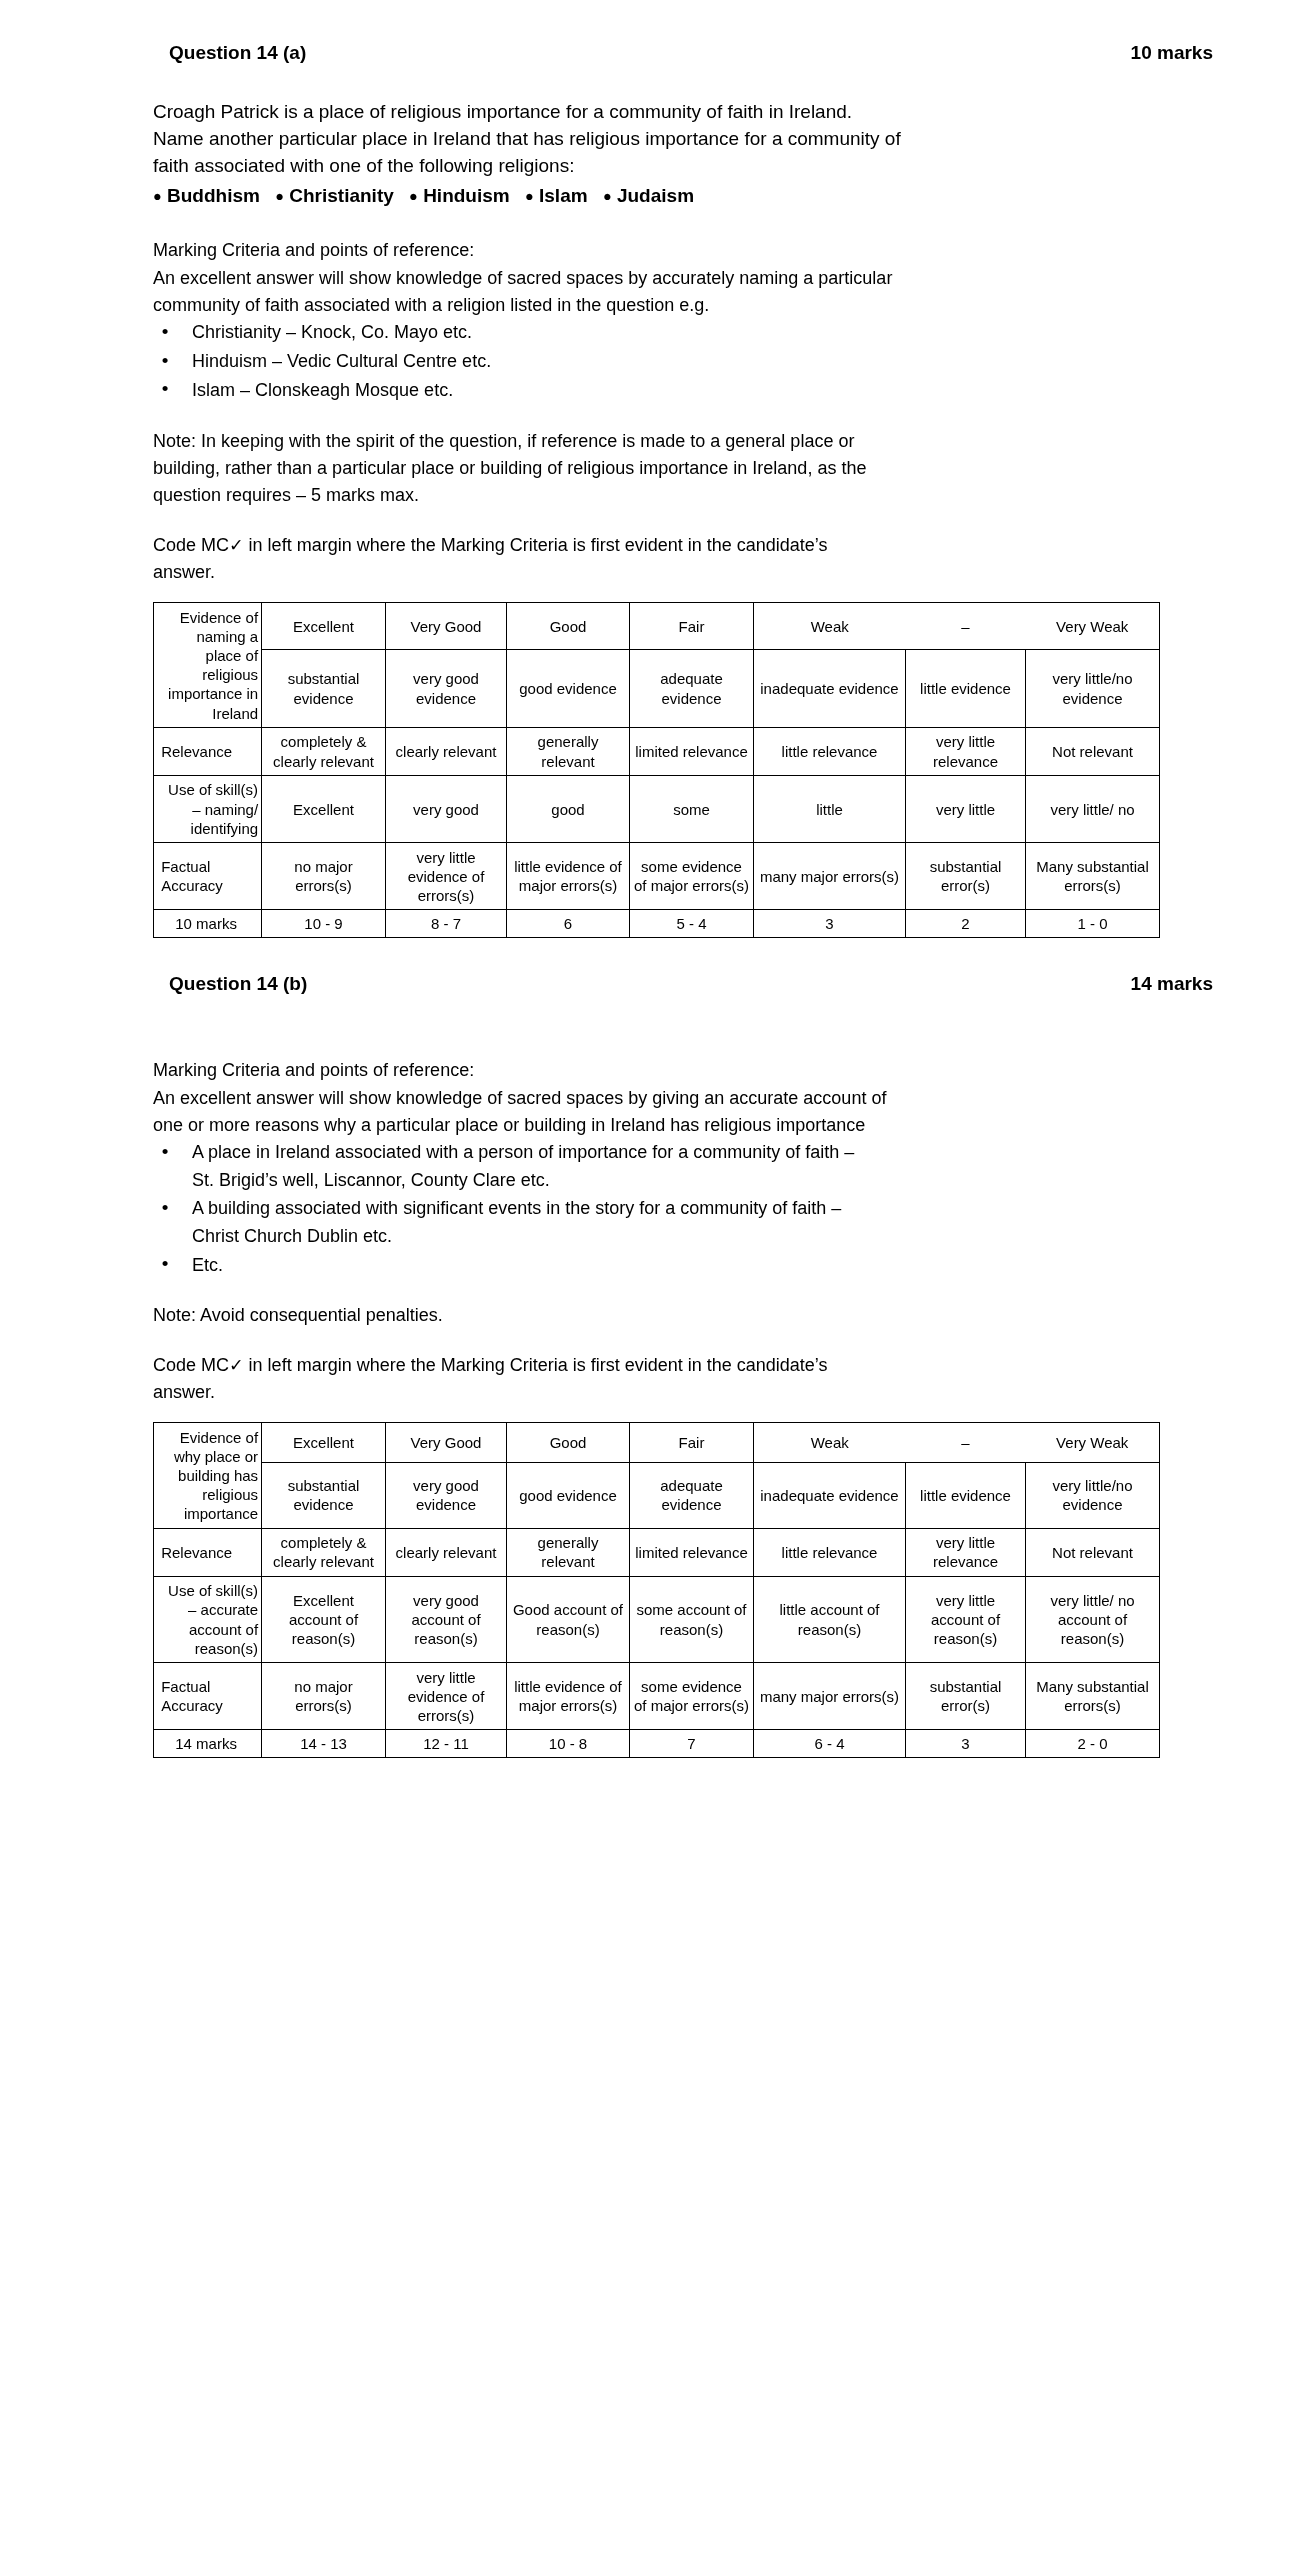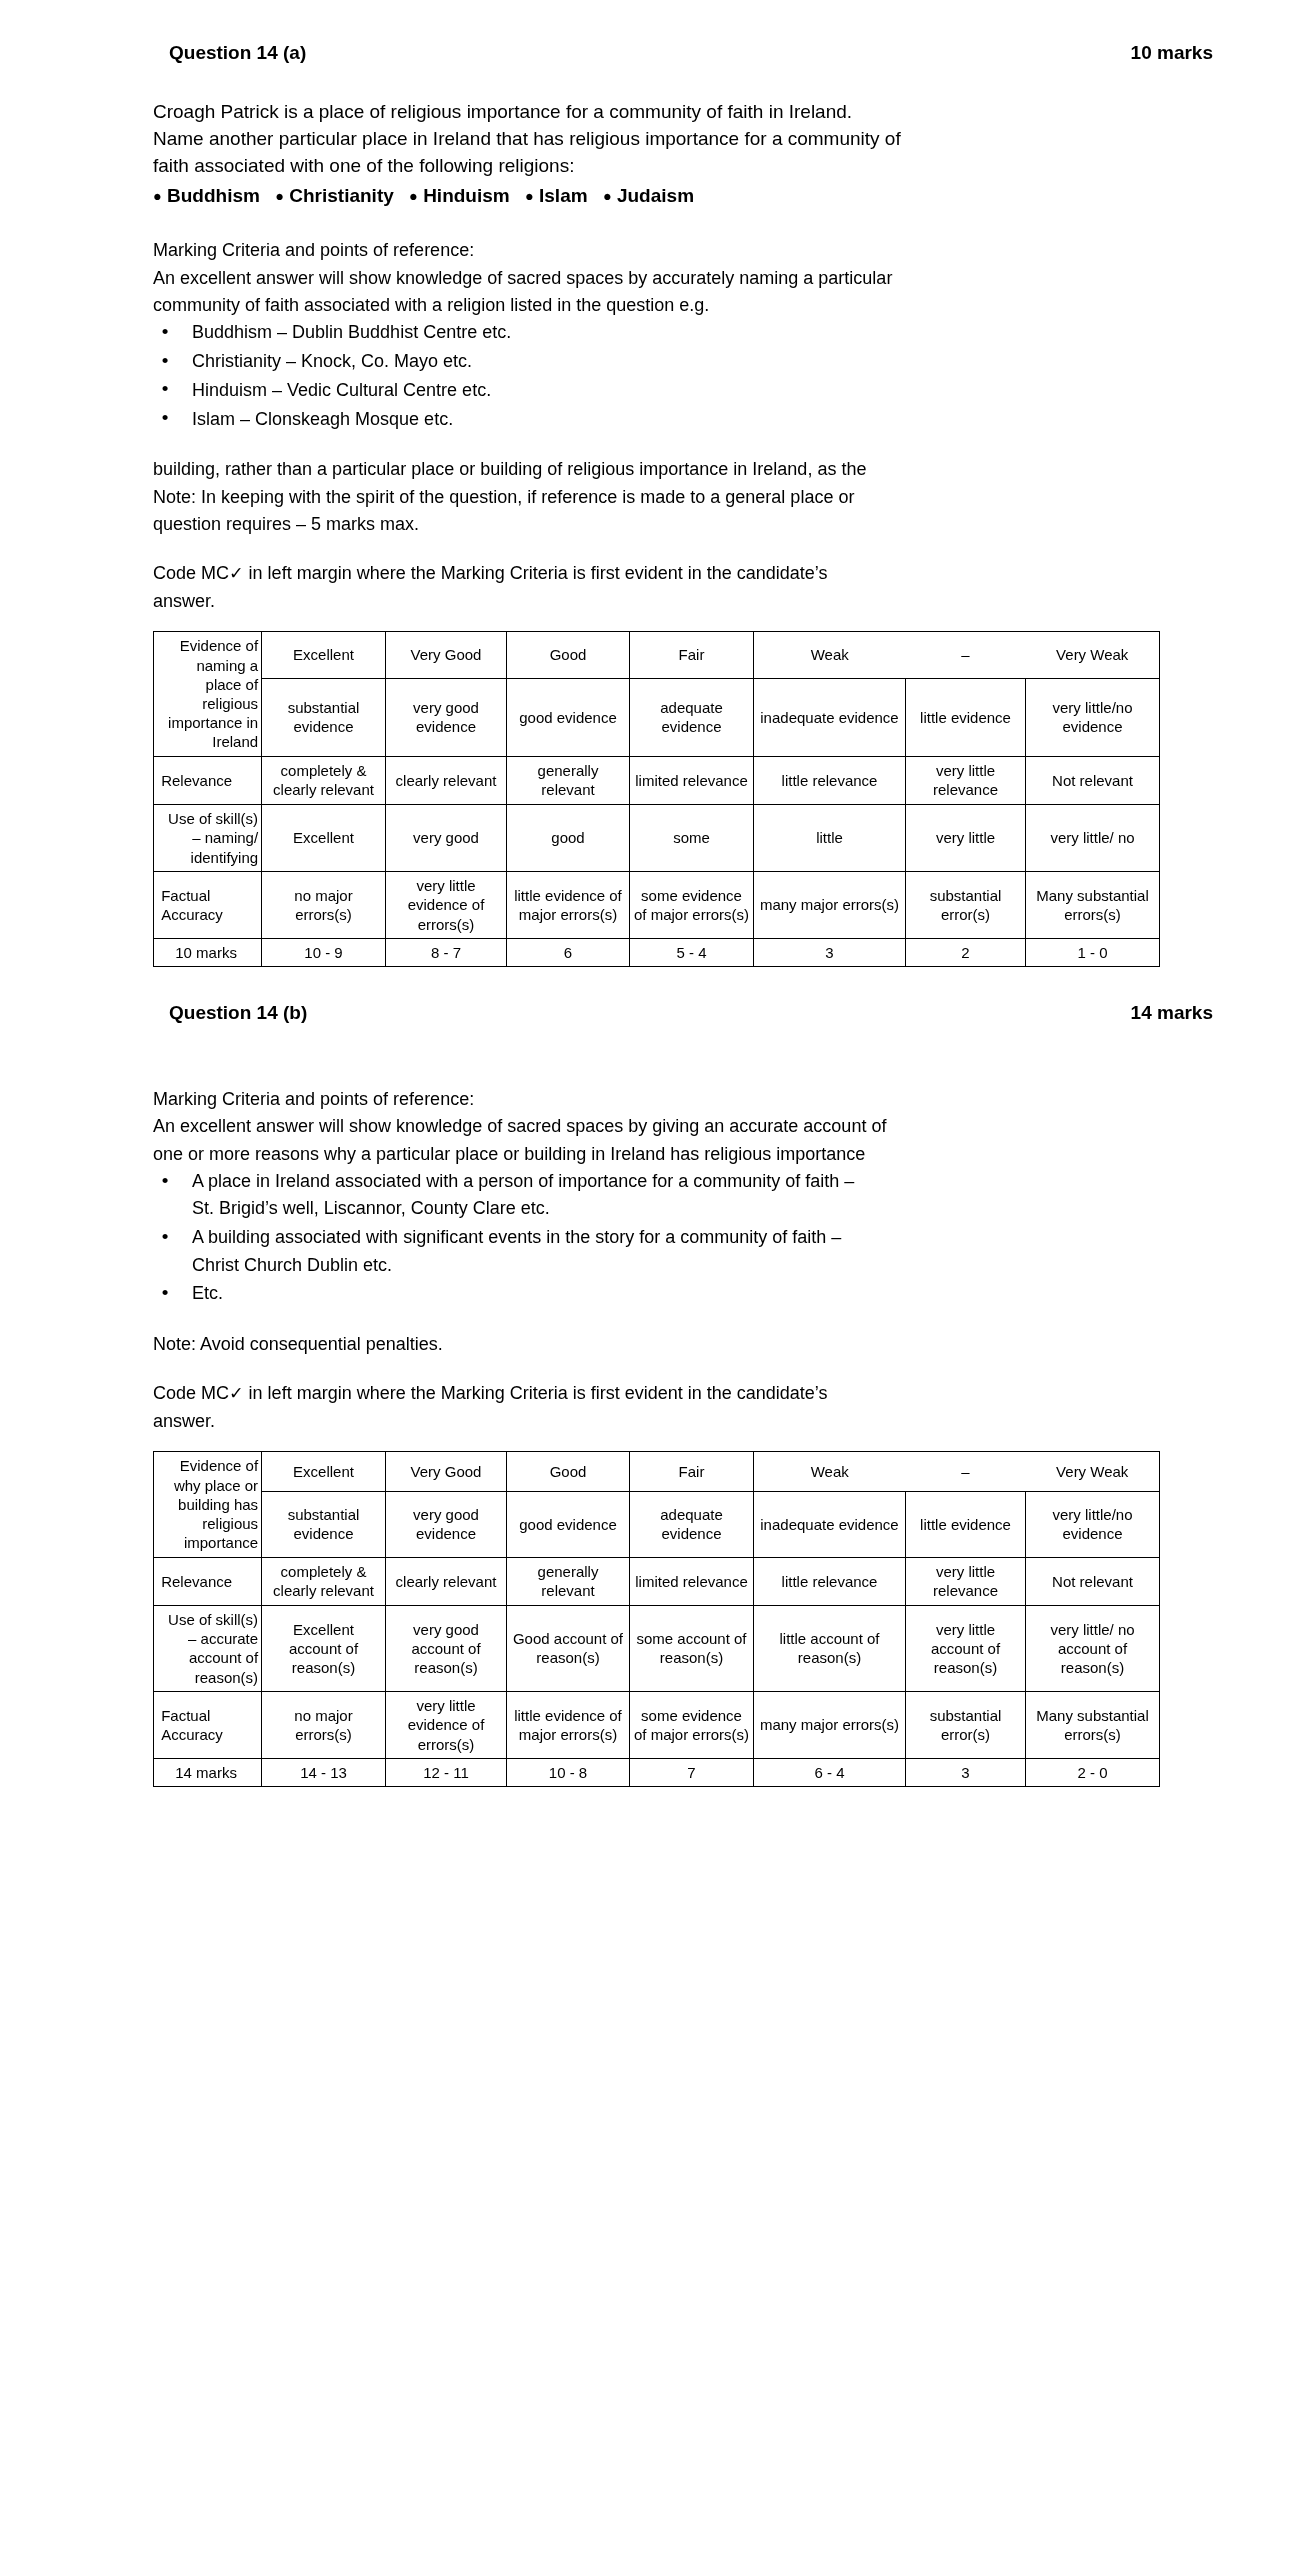--- a/index.html
+++ b/index.html
@@ -134,37 +134,34 @@
     </div>
 
     <div class="gap-m"></div>
 
     <p class="para">Marking Criteria and points of reference:</p>
     <p class="para">An excellent answer will show knowledge of sacred spaces by accurately naming a particular</p>
     <p class="para">community of faith associated with a religion listed in the question e.g.</p>
 
     <ul class="dots">
       <li>
-          <span class="cont">Buddhism – Dublin Buddhist Centre etc.</span>
-        </li>
-      <li>
           <span class="cont">Christianity – Knock, Co. Mayo etc.</span>
         </li>
       <li>
           <span class="cont">Hinduism – Vedic Cultural Centre etc.</span>
         </li>
       <li>
           <span class="cont">Islam – Clonskeagh Mosque etc.</span>
         </li>
     </ul>
 
     <div class="gap-s"></div>
 
+    <p class="para">Note: In keeping with the spirit of the question, if reference is made to a general place or</p>
     <p class="para">building, rather than a particular place or building of religious importance in Ireland, as the</p>
-    <p class="para">Note: In keeping with the spirit of the question, if reference is made to a general place or</p>
     <p class="para">question requires – 5 marks max.</p>
 
     <div class="gap-s"></div>
 
     <p class="para"><span>Code MC</span><span class="tick">✓</span><span> in left margin where the Marking Criteria is first evident in the candidate’s</span></p>
     <p class="para">answer.</p>
 
     <table class="rubric">
       <colgroup>
         <col style="width:108px">

